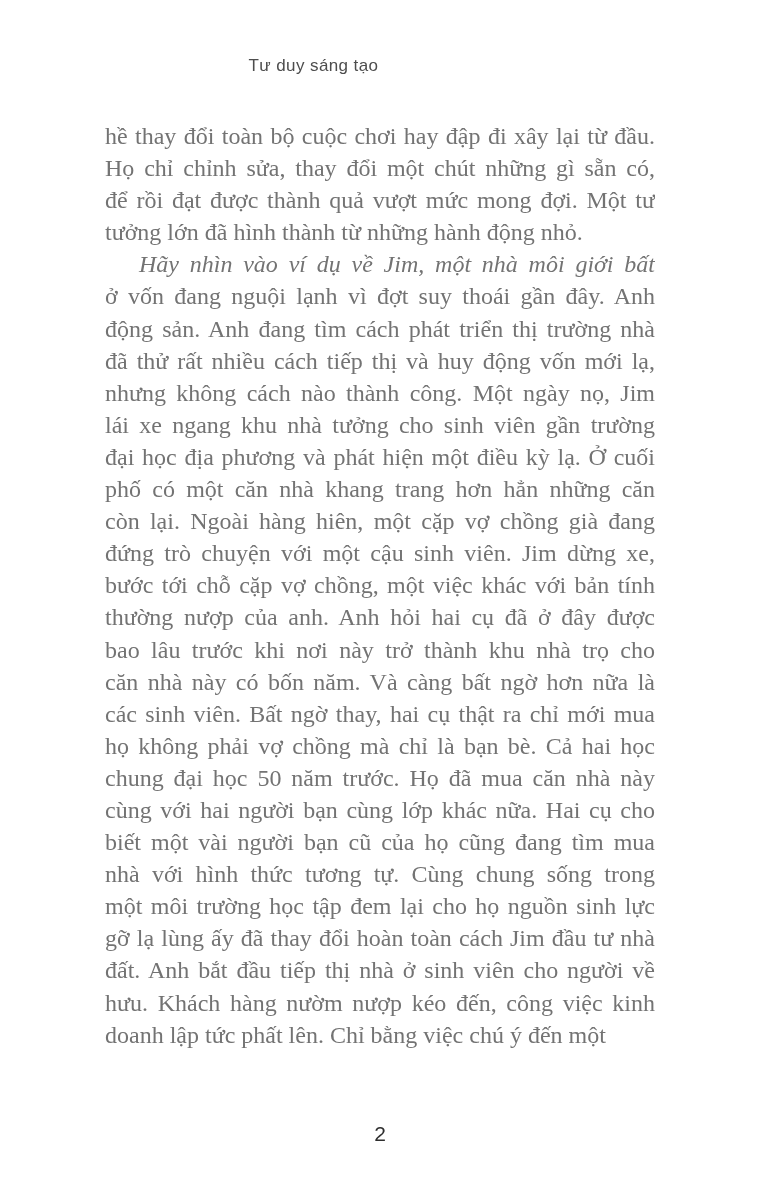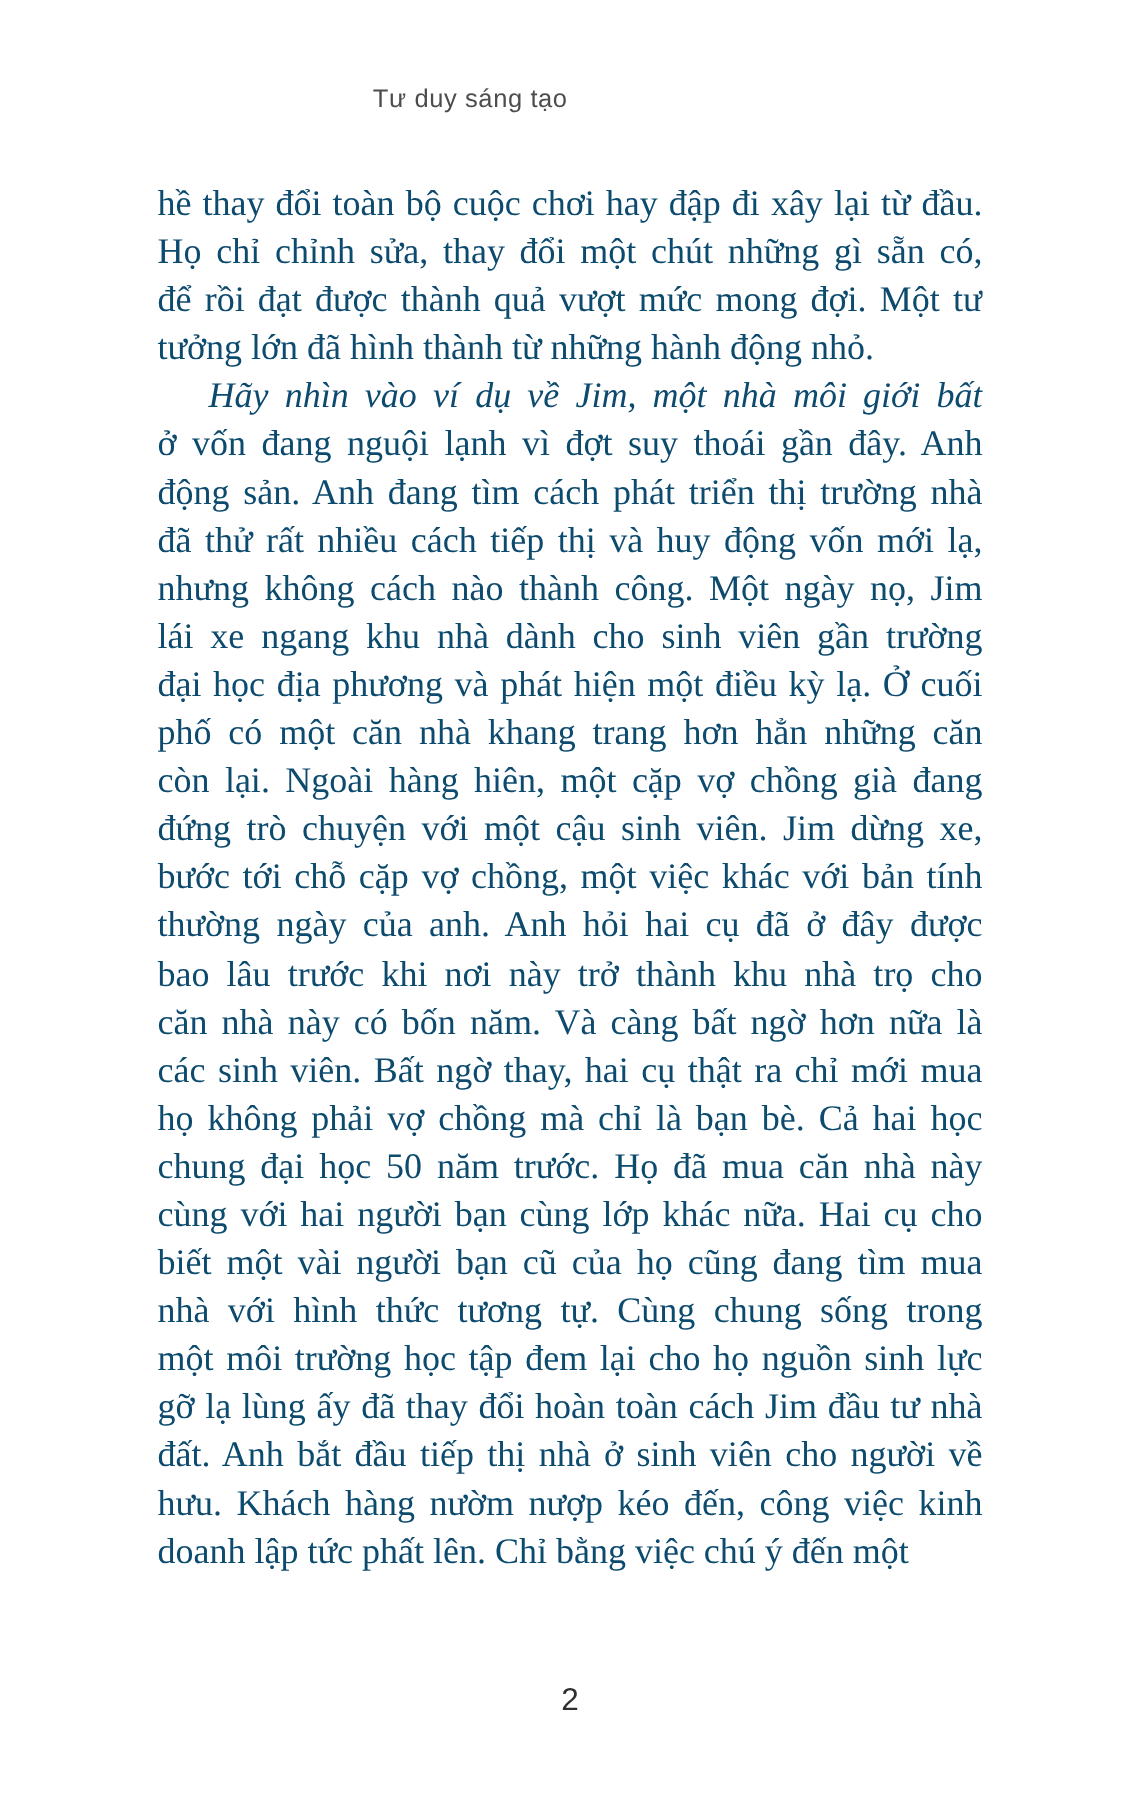--- a/index.html
+++ b/index.html
@@ -21,21 +21,21 @@
     letter-spacing: 0.4px;
     color: #4d4d4d;
   }
   .body-text {
     position: absolute;
     left: 105px;
     top: 120px;
     width: 550px;
     font-family: "Liberation Serif", "DejaVu Serif", serif;
     font-size: 24px;
-    color: #0c4a6e;
+    color: #737373;
   }
   .line {
     height: 32.1px;
     line-height: 32.1px;
     text-align: justify;
     text-align-last: justify;
     overflow: hidden;
     white-space: nowrap;
   }
   .line.para-end {
@@ -67,27 +67,27 @@
   <div class="line">hề thay đổi toàn bộ cuộc chơi hay đập đi xây lại từ đầu.</div>
   <div class="line">Họ chỉ chỉnh sửa, thay đổi một chút những gì sẵn có,</div>
   <div class="line">để rồi đạt được thành quả vượt mức mong đợi. Một tư</div>
   <div class="line para-end">tưởng lớn đã hình thành từ những hành động nhỏ.</div>
 
   <div class="line indent">Hãy nhìn vào ví dụ về Jim, một nhà môi giới bất</div>
   <div class="line">ở vốn đang nguội lạnh vì đợt suy thoái gần đây. Anh</div>
   <div class="line">động sản. Anh đang tìm cách phát triển thị trường nhà</div>
   <div class="line">đã thử rất nhiều cách tiếp thị và huy động vốn mới lạ,</div>
   <div class="line">nhưng không cách nào thành công. Một ngày nọ, Jim</div>
-  <div class="line">lái xe ngang khu nhà dành cho sinh viên gần trường</div>
+  <div class="line">lái xe ngang khu nhà tưởng cho sinh viên gần trường</div>
   <div class="line">đại học địa phương và phát hiện một điều kỳ lạ. Ở cuối</div>
   <div class="line">phố có một căn nhà khang trang hơn hẳn những căn</div>
   <div class="line">còn lại. Ngoài hàng hiên, một cặp vợ chồng già đang</div>
   <div class="line">đứng trò chuyện với một cậu sinh viên. Jim dừng xe,</div>
   <div class="line">bước tới chỗ cặp vợ chồng, một việc khác với bản tính</div>
-  <div class="line">thường ngày của anh. Anh hỏi hai cụ đã ở đây được</div>
+  <div class="line">thường nượp của anh. Anh hỏi hai cụ đã ở đây được</div>
   <div class="line">bao lâu trước khi nơi này trở thành khu nhà trọ cho</div>
   <div class="line">căn nhà này có bốn năm. Và càng bất ngờ hơn nữa là</div>
   <div class="line">các sinh viên. Bất ngờ thay, hai cụ thật ra chỉ mới mua</div>
   <div class="line">họ không phải vợ chồng mà chỉ là bạn bè. Cả hai học</div>
   <div class="line">chung đại học 50 năm trước. Họ đã mua căn nhà này</div>
   <div class="line">cùng với hai người bạn cùng lớp khác nữa. Hai cụ cho</div>
   <div class="line">biết một vài người bạn cũ của họ cũng đang tìm mua</div>
   <div class="line">nhà với hình thức tương tự. Cùng chung sống trong</div>
   <div class="line">một môi trường học tập đem lại cho họ nguồn sinh lực</div>
   <div class="line">gỡ lạ lùng ấy đã thay đổi hoàn toàn cách Jim đầu tư nhà</div>

